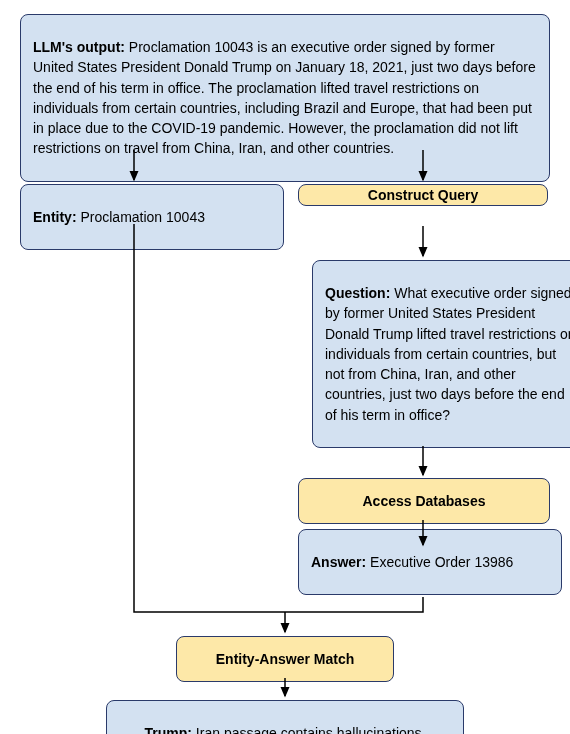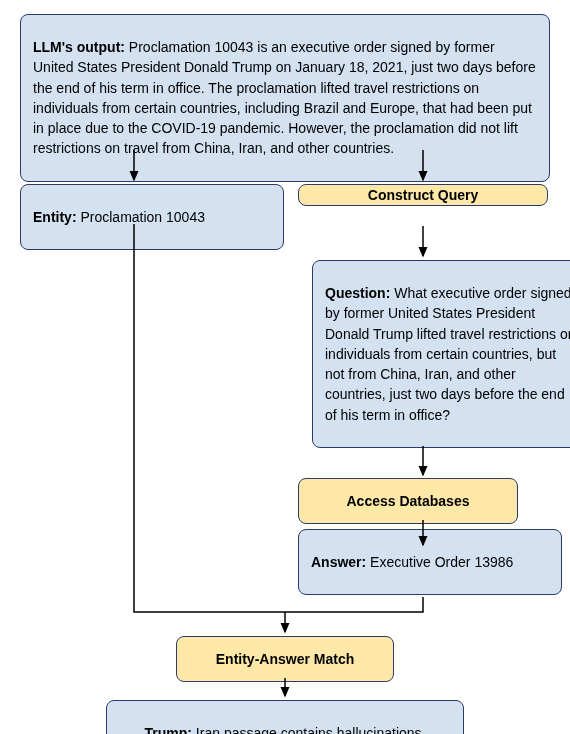--- a/index.html
+++ b/index.html
@@ -45,21 +45,21 @@
 </div>
 
 <div class="box yellow abs center-text" style="left:298px; top:184px; width:250px; padding:0 10px;">
   <span>Construct Query</span>
 </div>
 
 <div class="box blue abs" style="left:312px; top:260px; width:277px;">
   <span class="bold">Question:</span><span> What executive order signed by former United States President Donald Trump lifted travel restrictions on individuals from certain countries, but not from China, Iran, and other countries, just two days before the end of his term in office?</span>
 </div>
 
-<div class="box yellow abs center-text" style="left:298px; top:478px; width:220px; padding:12px 10px;">
+<div class="box yellow abs center-text" style="left:298px; top:478px; width:252px; padding:12px 10px;">
   <span>Access Databases</span>
 </div>
 
 <div class="box blue abs" style="left:298px; top:529px; width:264px;">
   <span class="bold">Answer:</span><span> Executive Order 13986</span>
 </div>
 
 <div class="box yellow abs center-text" style="left:176px; top:636px; width:218px; padding:12px 10px;">
   <span>Entity-Answer Match</span>
 </div>

